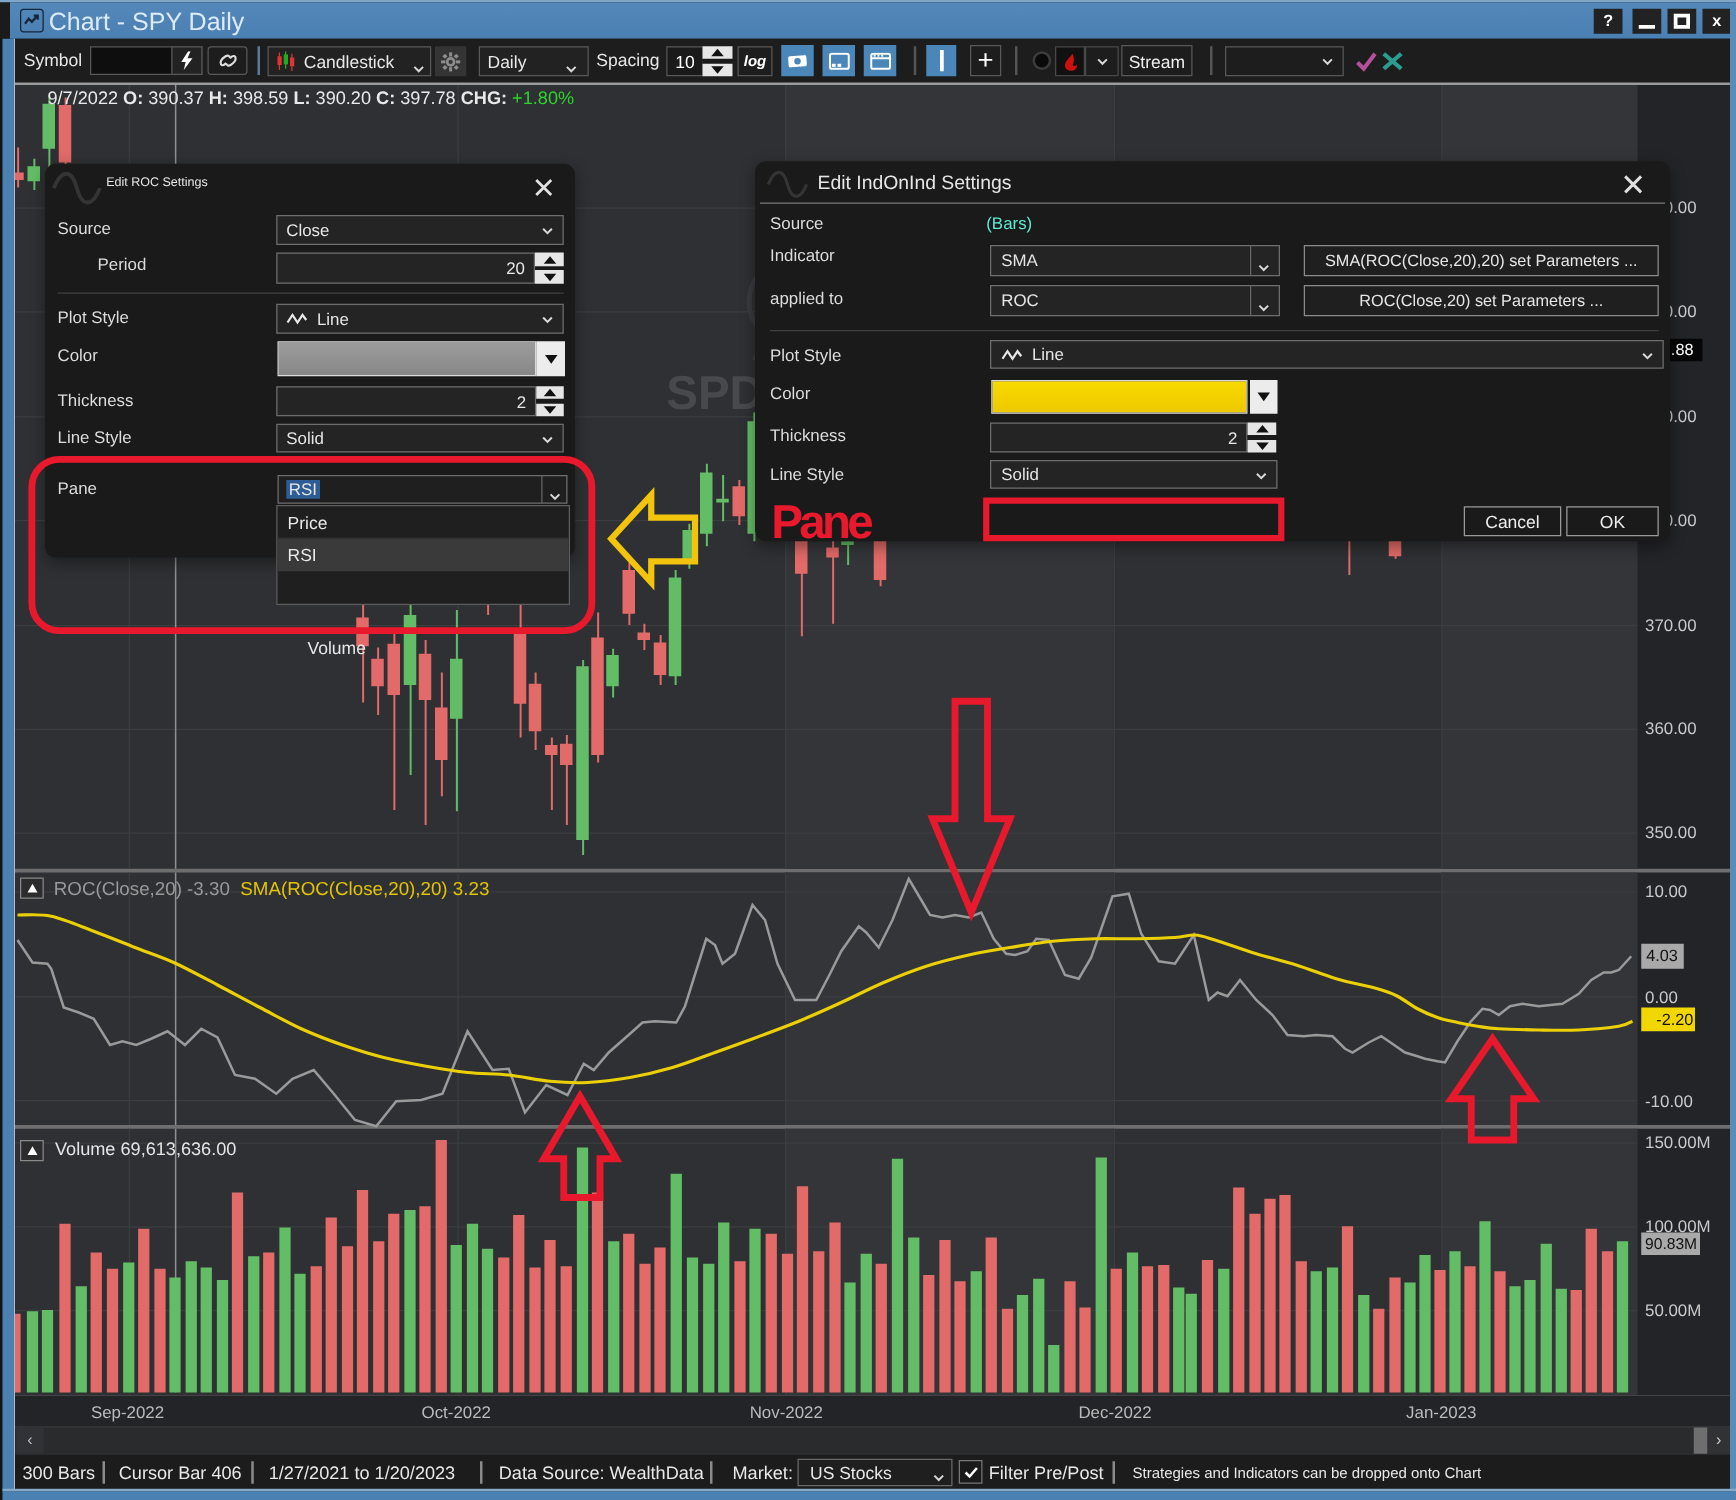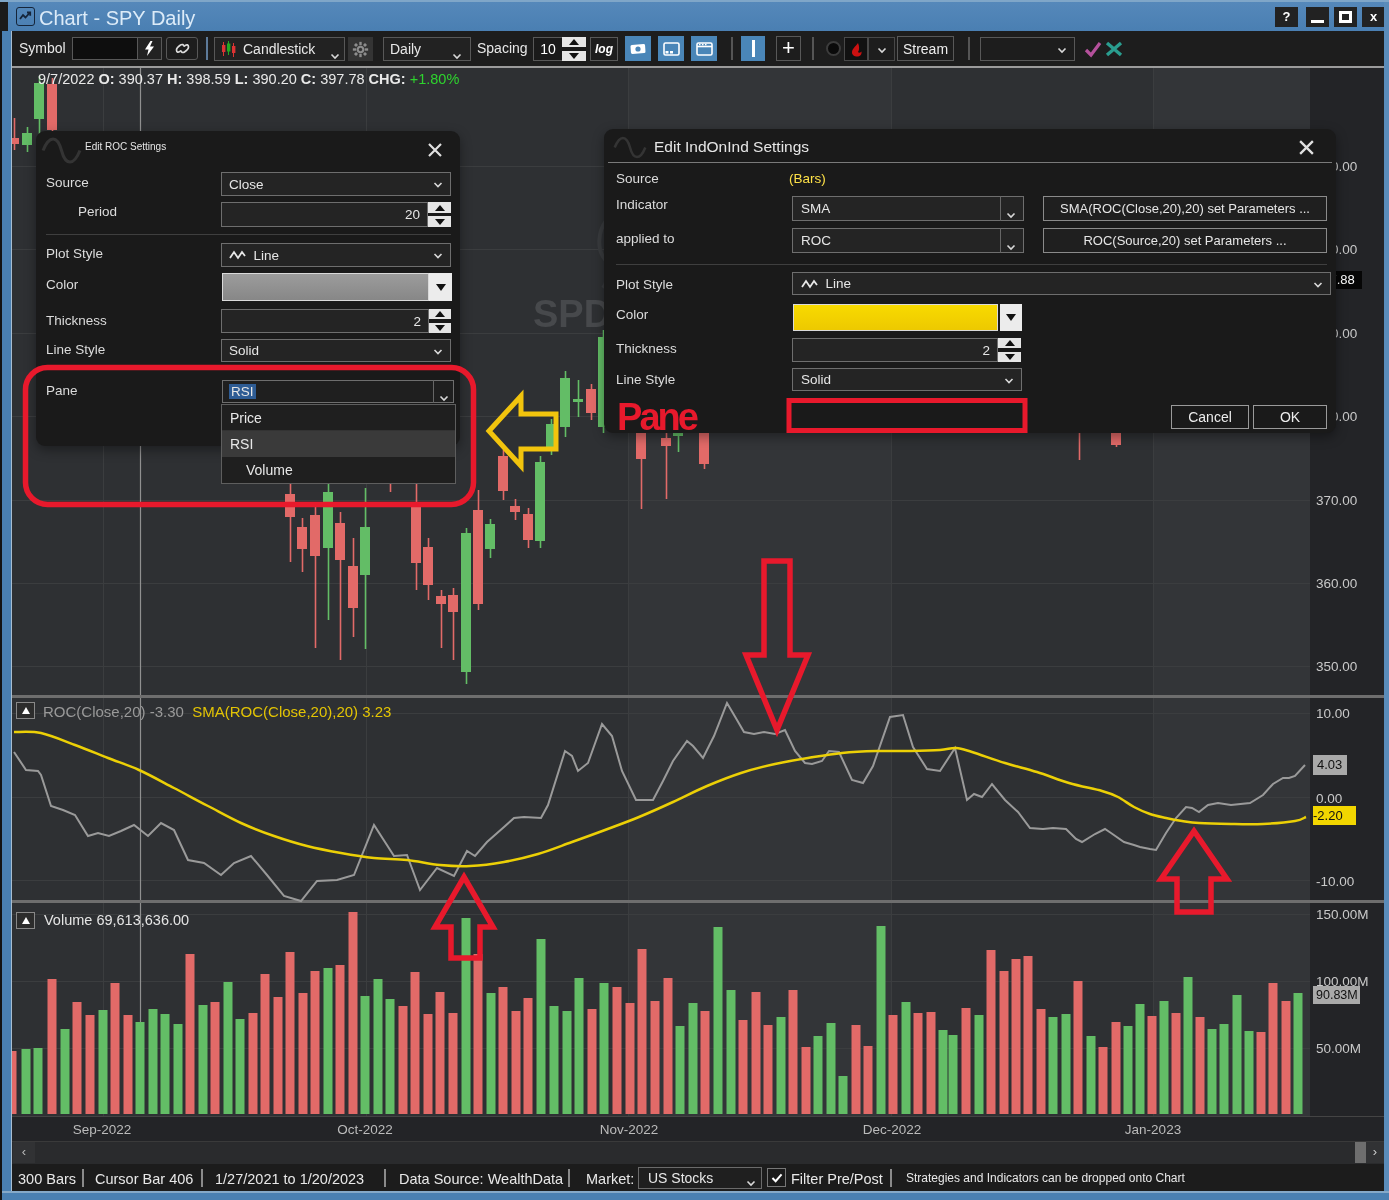--- a/index.html
+++ b/index.html
@@ -392,21 +392,21 @@
 <div class="axlbl" style="top:333px;">390.00</div>
 <div class="axlbl" style="top:416px;">380.00</div>
 <div class="axlbl" style="top:500px;">370.00</div>
 <div class="axlbl" style="top:583px;">360.00</div>
 <div class="axlbl" style="top:666px;">350.00</div>
 <div class="abs" style="left:1311px;top:271px;width:51px;height:18px;background:#060606;color:#fff;font-size:13px;line-height:18px;padding-left:4px;">397.88</div>
 <div class="axlbl" style="top:713px;">10.00</div>
 <div class="axlbl" style="top:798px;">0.00</div>
 <div class="axlbl" style="top:881px;">-10.00</div>
 <div class="abs" style="left:1313px;top:755px;width:34px;height:20px;background:#a9a9a9;color:#111;font-size:13px;line-height:20px;padding-left:4px;">4.03</div>
-<div class="abs" style="left:1313px;top:806px;width:43px;height:19px;background:#f2d600;color:#111;font-size:13px;line-height:19px;padding-left:0;">-2.20</div>
+<div class="abs" style="left:1313px;top:806px;width:43px;height:19px;background:#f2d600;color:#111;font-size:13px;line-height:19px;padding-left:12px;">-2.20</div>
 <div class="axlbl" style="top:914px;">150.00M</div>
 <div class="axlbl" style="top:981px;">100.00M</div>
 <div class="axlbl" style="top:1048px;">50.00M</div>
 <div class="abs" style="left:1313px;top:986px;width:47px;height:18px;background:#a9a9a9;color:#111;font-size:12.5px;line-height:18px;padding-left:3px;">90.83M</div>
 
 <div class="abs" style="left:102px;top:1122px;transform:translateX(-50%);color:#bbb;font-size:13.5px;">Sep-2022</div>
 <div class="abs" style="left:365px;top:1122px;transform:translateX(-50%);color:#bbb;font-size:13.5px;">Oct-2022</div>
 <div class="abs" style="left:629px;top:1122px;transform:translateX(-50%);color:#bbb;font-size:13.5px;">Nov-2022</div>
 <div class="abs" style="left:892px;top:1122px;transform:translateX(-50%);color:#bbb;font-size:13.5px;">Dec-2022</div>
 <div class="abs" style="left:1153px;top:1122px;transform:translateX(-50%);color:#bbb;font-size:13.5px;">Jan-2023</div>
@@ -498,48 +498,48 @@
 <div class="ctl" style="left:222px;top:380px;width:232px;height:23px;padding-left:6px;background:#1f1f1f;">
     <span style="background:#2e5c94;padding:0 2px;">RSI</span>
   </div>
 <div class="abs" style="left:433px;top:380px;width:1px;height:23px;background:#666;"></div>
 <div class="abs" style="left:439px;top:388px;"><svg width="10" height="7" viewBox="0 0 10 7">
       <path d="M1.5 1.5 L5 5 L8.5 1.5" fill="none" stroke="#d8d8d8" stroke-width="1.6"></path>
     </svg></div>
 <div class="abs" style="left:221px;top:404px;width:235px;height:80px;background:#1f1f1f;border:1px solid #5e5e5e;color:#e8e8e8;font-size:14px;">
 <div style="height:26px;line-height:26px;padding-left:8px;border-bottom:1px solid #333;">Price</div>
 <div style="height:26px;line-height:26px;padding-left:8px;background:#3a3a3a;">RSI</div>
-<div style="height:26px;line-height:26px;padding-left:24px;">Volume</div>
+<div style="height:26px;line-height:26px;padding-left:24px;margin-top:48px;">Volume</div>
   </div>
 
 <div class="abs" style="left:604px;top:129px;width:732px;height:304px;background:#1a1a1a;border-radius:9px;box-shadow:0 4px 12px rgba(0,0,0,0.38);"></div>
 <div class="abs" style="left:613px;top:135px;"><svg width="34" height="25" viewBox="0 0 40 26">
       <path d="M2 13 C 8 -2, 16 -2, 20 13 C 24 28, 32 28, 38 13" fill="none" stroke="#343434" stroke-width="3"></path>
     </svg></div>
 <div class="abs" style="left:654px;top:138px;color:#e6e6e6;font-size:15.5px;">Edit IndOnInd Settings</div>
 <div class="abs" style="left:1298px;top:139px;"><svg width="17" height="17" viewBox="0 0 16 16">
       <path d="M2 2 L14 14 M14 2 L2 14" stroke="#e0e0e0" stroke-width="2.2"></path>
     </svg></div>
 <div class="abs" style="left:608px;top:162px;width:724px;height:1px;background:#7a7a7a;"></div>
 <div class="lbl" style="left:616px;top:171px;">Source</div>
-<div class="lbl" style="left:789px;top:171px;color:#fde047;">(Bars)</div>
+<div class="lbl" style="left:789px;top:171px;color:#5eead4;">(Bars)</div>
 <div class="lbl" style="left:616px;top:197px;">Indicator</div>
 <div class="ctl" style="left:792px;top:196px;width:232px;height:25px;padding-left:8px;">SMA</div>
 <div class="abs" style="left:1000px;top:196px;width:1px;height:25px;background:#666;"></div>
 <div class="abs" style="left:1006px;top:205px;"><svg width="10" height="7" viewBox="0 0 10 7">
       <path d="M1.5 1.5 L5 5 L8.5 1.5" fill="none" stroke="#d8d8d8" stroke-width="1.6"></path>
     </svg></div>
 <div class="abs" style="left:1043px;top:196px;width:284px;height:25px;background:#1f1f1f;border:1px solid #8a8a8a;color:#e6e6e6;font-size:13px;display:flex;align-items:center;justify-content:center;">SMA(ROC(Close,20),20) set Parameters ...</div>
 <div class="lbl" style="left:616px;top:231px;">applied to</div>
 <div class="ctl" style="left:792px;top:228px;width:232px;height:25px;padding-left:8px;">ROC</div>
 <div class="abs" style="left:1000px;top:228px;width:1px;height:25px;background:#666;"></div>
 <div class="abs" style="left:1006px;top:237px;"><svg width="10" height="7" viewBox="0 0 10 7">
       <path d="M1.5 1.5 L5 5 L8.5 1.5" fill="none" stroke="#d8d8d8" stroke-width="1.6"></path>
     </svg></div>
-<div class="abs" style="left:1043px;top:228px;width:284px;height:25px;background:#1f1f1f;border:1px solid #8a8a8a;color:#e6e6e6;font-size:13px;display:flex;align-items:center;justify-content:center;">ROC(Source,20) set Parameters ...</div>
+<div class="abs" style="left:1043px;top:228px;width:284px;height:25px;background:#1f1f1f;border:1px solid #8a8a8a;color:#e6e6e6;font-size:13px;display:flex;align-items:center;justify-content:center;">ROC(Close,20) set Parameters ...</div>
 <div class="abs" style="left:616px;top:264px;width:711px;height:1px;background:#3f3f3f;"></div>
 <div class="lbl" style="left:616px;top:277px;">Plot Style</div>
 <div class="ctl" style="left:792px;top:272px;width:539px;height:23px;padding-left:8px;"><svg width="17" height="12" viewBox="0 0 17 12">
       <path d="M1 9 L5 3 L9 9 L13 3 L16 7" fill="none" stroke="#e8e8e8" stroke-width="1.8"></path>
     </svg>&nbsp;&nbsp;Line<span class="chevr"><svg width="10" height="7" viewBox="0 0 10 7">
         <path d="M1.5 1.5 L5 5 L8.5 1.5" fill="none" stroke="#d8d8d8" stroke-width="1.6"></path>
       </svg></span></div>
 <div class="lbl" style="left:616px;top:307px;">Color</div>
 <div class="abs" style="left:793px;top:304px;width:205px;height:27px;border:1px solid #dadada;background:linear-gradient(#f8da00,#edc900);"></div>
 <div class="abs" style="left:1000px;top:304px;width:22px;height:27px;background:#ececec;display:flex;align-items:center;justify-content:center;">

